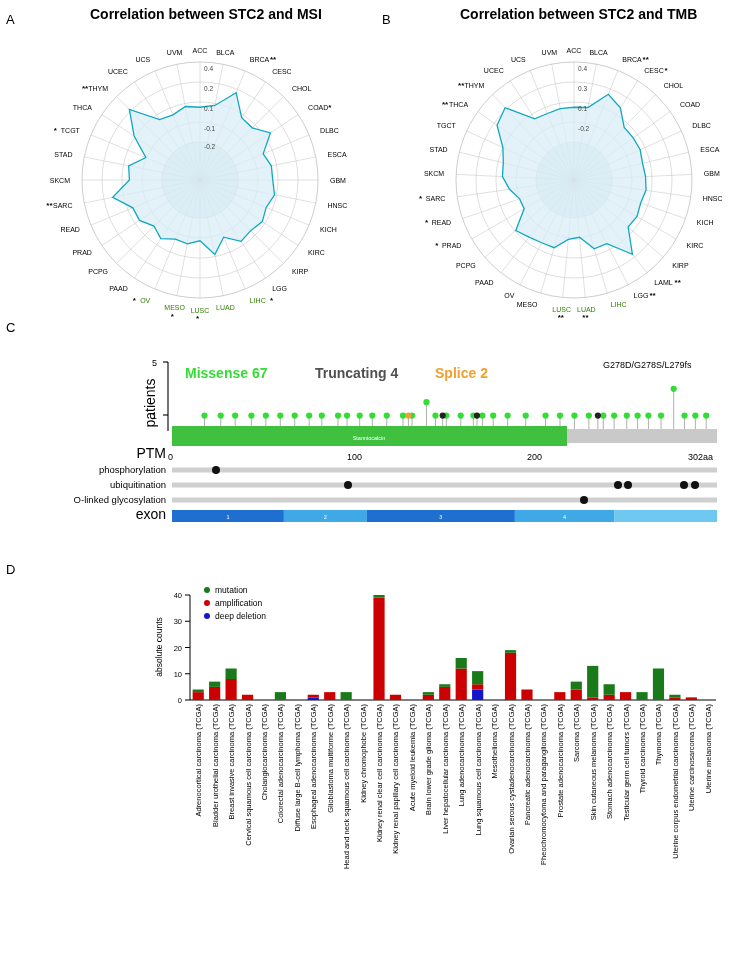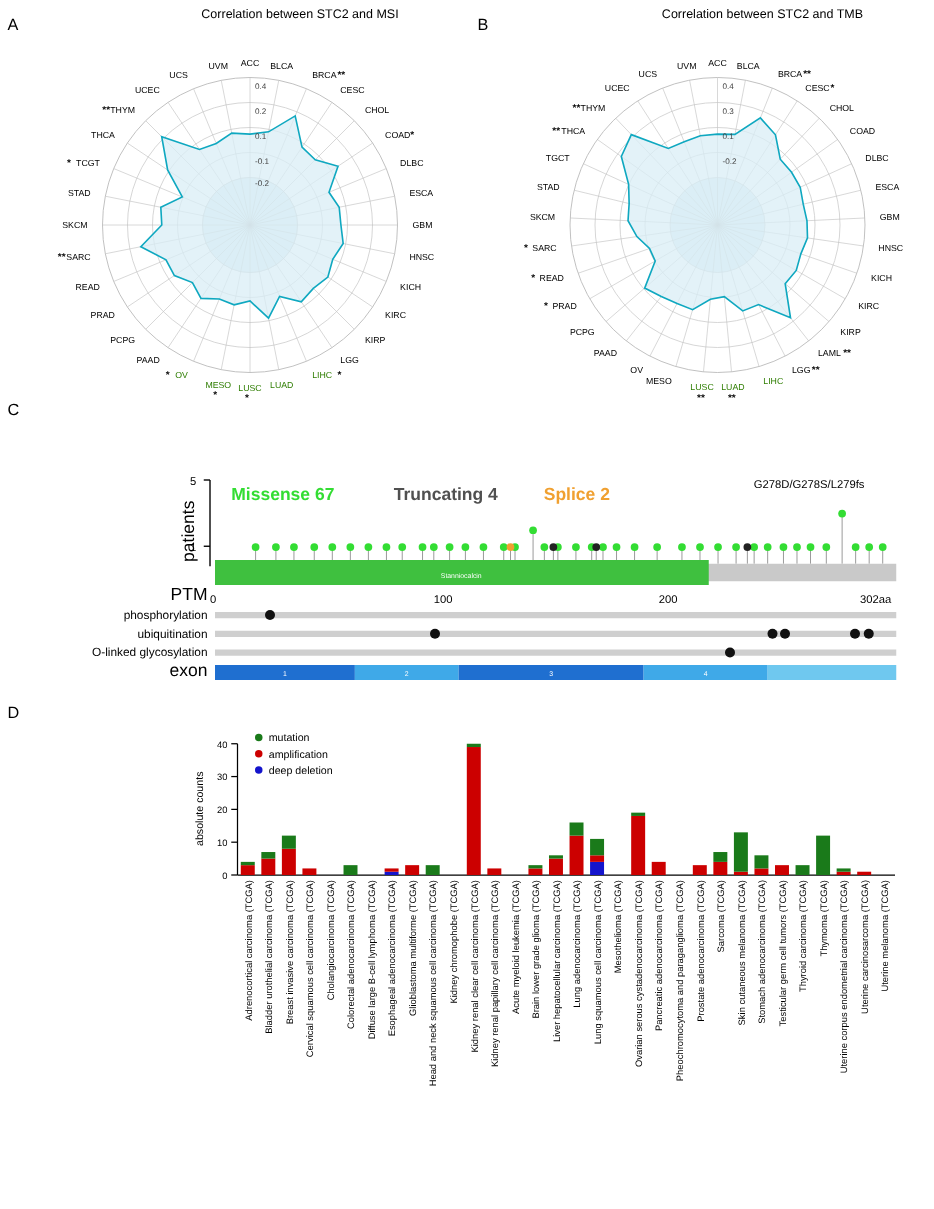--- a/index.html
+++ b/index.html
@@ -1,18 +1,18 @@
 <!DOCTYPE html>
 <html><head>
 <meta charset="utf-8">
 <style>
   html,body{margin:0;padding:0;background:#ffffff;}
   body{width:747px;height:967px;position:relative;font-family:"Liberation Sans",sans-serif;color:#000;}
   .panel-letter{position:absolute;font-size:13px;font-weight:400;color:#000;}
-  .fig-title{position:absolute;font-size:10px;font-weight:normal;text-align:center;}
+  .fig-title{position:absolute;font-size:14px;font-weight:bold;text-align:left;}
   svg{display:block;overflow:visible;}
   .radar-wrap{position:absolute;}
   .axis-label{font-size:7px;fill:#000;font-family:"Liberation Sans",sans-serif;}
   .axis-label.green{fill:#2e7d00;}
   .tick-label{font-size:6.5px;fill:#444;font-family:"Liberation Sans",sans-serif;}
   .star{font-size:8px;fill:#000;font-family:"Liberation Sans",sans-serif;font-weight:bold;}
   .lolli-wrap{position:absolute;}
   .mut-legend{font-size:14px;font-weight:bold;font-family:"Liberation Sans",sans-serif;}
   .bar-axis-text{font-size:7.5px;fill:#000;font-family:"Liberation Sans",sans-serif;}
   .cat-text{font-size:7.5px;fill:#000;font-family:"Liberation Sans",sans-serif;}
@@ -228,21 +228,21 @@
         <text x="66.08972850732543" y="68.41457504634087" class="star">**</text>
         <text x="111.71669373077223" y="53.1370407319465" class="axis-label" text-anchor="end">UCEC</text>
         <text x="133.68388076415735" y="41.81216870791059" class="axis-label" text-anchor="end">UCS</text>
         <text x="157.39733823314663" y="34.849269355848136" class="axis-label" text-anchor="middle">UVM</text>
       </g>
 </svg>
 </div>
 
 <div class="panel-letter" style="left:6px;top:320px;">C</div>
 
-<div class="lolli-wrap" style="left:0px;top:340px;">
+<div class="lolli-wrap" style="left:0px;top:318px;">
 <svg width="747" height="215" viewBox="0 0 747 215">
 
   <text class="mut-legend" x="185" y="60" fill="#33dd33">Missense 67</text>
   <text class="mut-legend" x="315" y="60" fill="#505050">Truncating 4</text>
   <text class="mut-legend" x="435" y="60" fill="#f0a030">Splice 2</text>
 
   <line x1="168" y1="44" x2="168" y2="113" stroke="#000" stroke-width="1.1"></line>
   <line x1="163" y1="44" x2="168" y2="44" stroke="#000" stroke-width="1.1"></line>
   <line x1="163" y1="97" x2="168" y2="97" stroke="#000" stroke-width="1.1"></line>
   <text class="aa-text" x="152" y="48">5</text>

